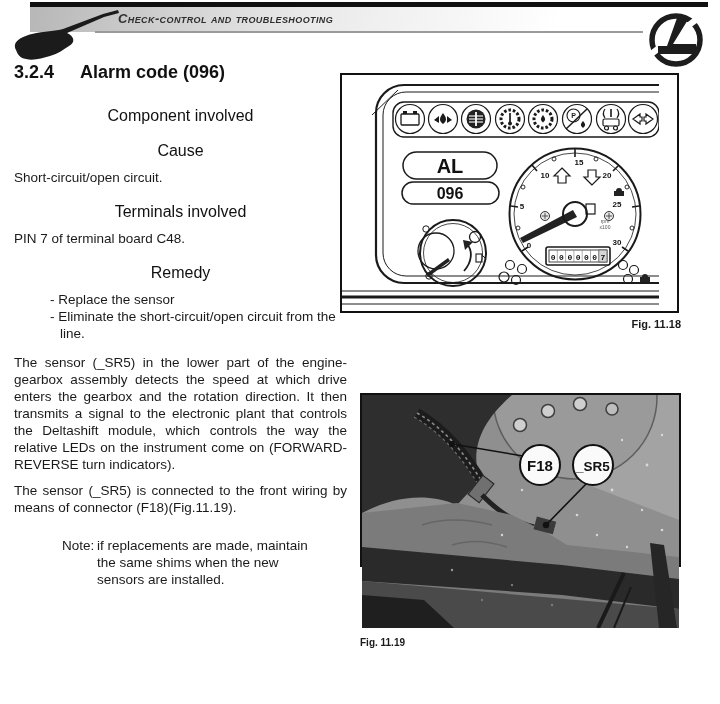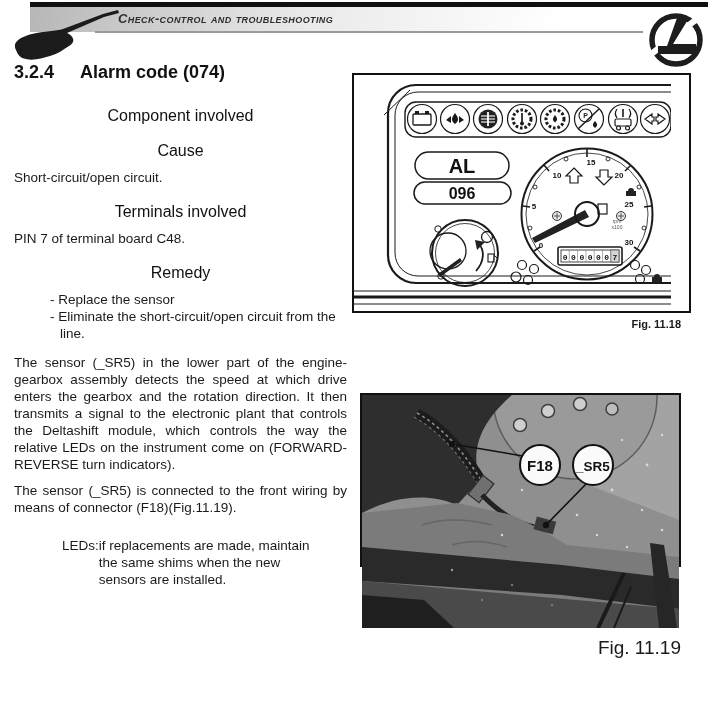--- a/index.html
+++ b/index.html
@@ -26,28 +26,28 @@
   .col h2{font-size:16px;font-weight:normal;margin:17px 0 9px 0;color:#111;text-align:center;}
   .col h2.first{margin-top:0;}
   .col p{font-size:13.5px;line-height:17px;margin:0;}
   .col p.just{text-align:justify;margin-top:12px;}
   ul.remedy{margin:4px;padding:0 0 0 30px;list-style:none;}
   ul.remedy li{font-size:13.5px;line-height:17px;padding-left:12px;text-indent:-10px;}
   .note{display:flex;margin:21px 0 0 48px;font-size:13.5px;line-height:17px;}
   .note .lbl{flex:0 0 35px;}
   .note .txt{width:232px;}
   
-  .fig1{position:absolute;left:352px;top:73px;width:339px;height:240px;
+  .fig1{position:absolute;left:340px;top:73px;width:339px;height:240px;
     border:2px solid #111;box-sizing:border-box;background:#fff;}
   .fig1-cap{position:absolute;left:360px;top:318px;width:321px;text-align:right;
     font-weight:bold;font-size:11px;}
   .fig2{position:absolute;left:360px;top:393px;width:321px;height:174px;
     border:2px solid #111;box-sizing:border-box;background:#8f8f8f;}
-  .fig2-cap{position:absolute;left:360px;top:637px;width:321px;text-align:right;
-    font-weight:normal;font-size:19px;}
+  .fig2-cap{position:absolute;left:360px;top:637px;width:321px;text-align:left;
+    font-weight:bold;font-size:10px;}
   svg{display:block;}
   .ln{stroke:#1a1a1a;fill:none;}
   text.dial-num{font:bold 8px "Liberation Sans",sans-serif;fill:#111;text-anchor:middle;}
   text.odo{font:bold 8px "Liberation Mono",monospace;fill:#111;text-anchor:middle;}
   text.rpm{font:5px "Liberation Sans",sans-serif;fill:#555;text-anchor:middle;}
   text.pill{font-weight:bold;fill:#111;text-anchor:middle;font-family:"Liberation Sans",sans-serif;}
   text.callout{font-weight:bold;fill:#111;text-anchor:middle;font-family:"Liberation Sans",sans-serif;}
 </style>
 </head>
 <body>
@@ -63,42 +63,42 @@
   </svg>
   <svg class="logo" width="64" height="64" viewBox="0 0 64 64">
     <circle cx="32" cy="32" r="24" fill="none" stroke="#1d1d1d" stroke-width="5.5"></circle>
     <line x1="2" y1="50" x2="62" y2="4" stroke="#ffffff" stroke-width="6"></line>
     <path fill="#1d1d1d" d="M33,10 L45,10 L29,36 L52,36 L52,46 L14,46 L14,38 L23,38 Z"></path>
   </svg>
 </div>
 
 <div class="col">
   <h1>
-    <span class="sec-no">3.2.4</span><span>Alarm code (074)</span>
+    <span class="sec-no">3.2.4</span><span>Alarm code (096)</span>
   </h1>
 
   <h2 class="first">Component involved</h2>
 
   <h2>Cause</h2>
   <p>Short-circuit/open circuit.</p>
 
   <h2>Terminals involved</h2>
   <p>PIN 7 of terminal board C48.</p>
 
   <h2>Remedy</h2>
   <ul class="remedy">
     <li><span>-</span> <span>Replace the sensor</span></li>
     <li><span>-</span> <span>Eliminate the short-circuit/open circuit from the line.</span></li>
   </ul>
 
   <p class="just">The sensor (_SR5) in the lower part of the engine-gearbox assembly detects the speed at which drive enters the gearbox and the rotation direction. It then transmits a signal to the electronic plant that controls the Deltashift module, which controls the way the relative LEDs on the instrument come on (FORWARD-REVERSE turn indicators).</p>
   <p class="just" style="margin-top:9px">The sensor (_SR5) is connected to the front wiring by means of connector (F18)(Fig.11.19).</p>
 
   <div class="note">
-    <div class="lbl">LEDs:</div>
+    <div class="lbl">Note:</div>
     <div class="txt">if replacements are made, maintain the same shims when the new sensors are installed.</div>
   </div>
 </div>
 
 <div class="fig1">
   <svg width="317" height="236" viewBox="0 0 317 236">
 
     <rect x="34" y="10" width="340" height="198" rx="28" class="ln" stroke-width="2.2"></rect>
     <rect x="41" y="17" width="340" height="184" rx="23" class="ln" stroke-width="1"></rect>
     <line x1="30" y1="40" x2="56" y2="15" class="ln" stroke-width="1"></line>

